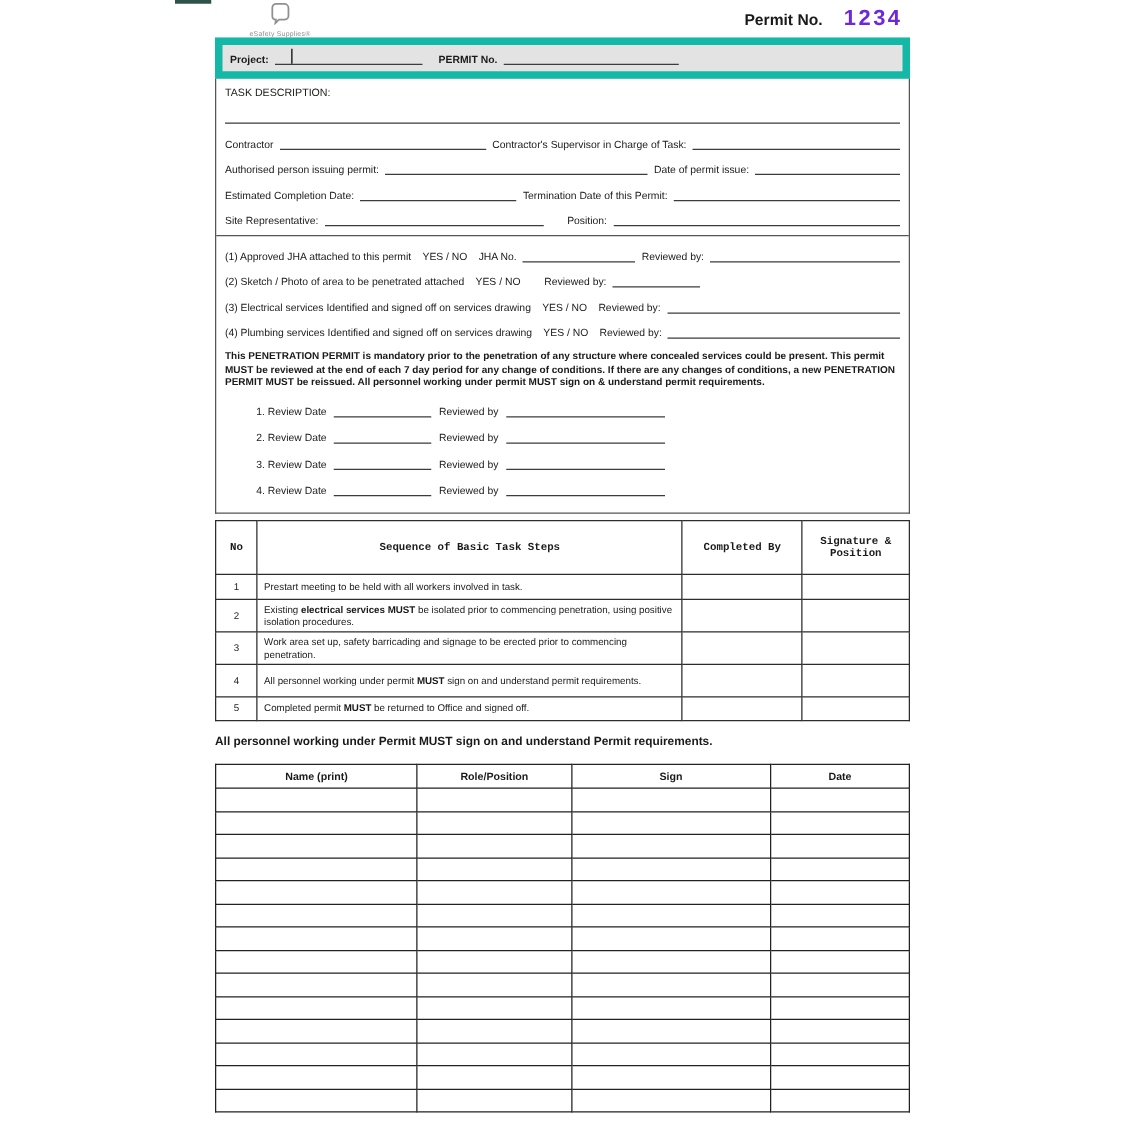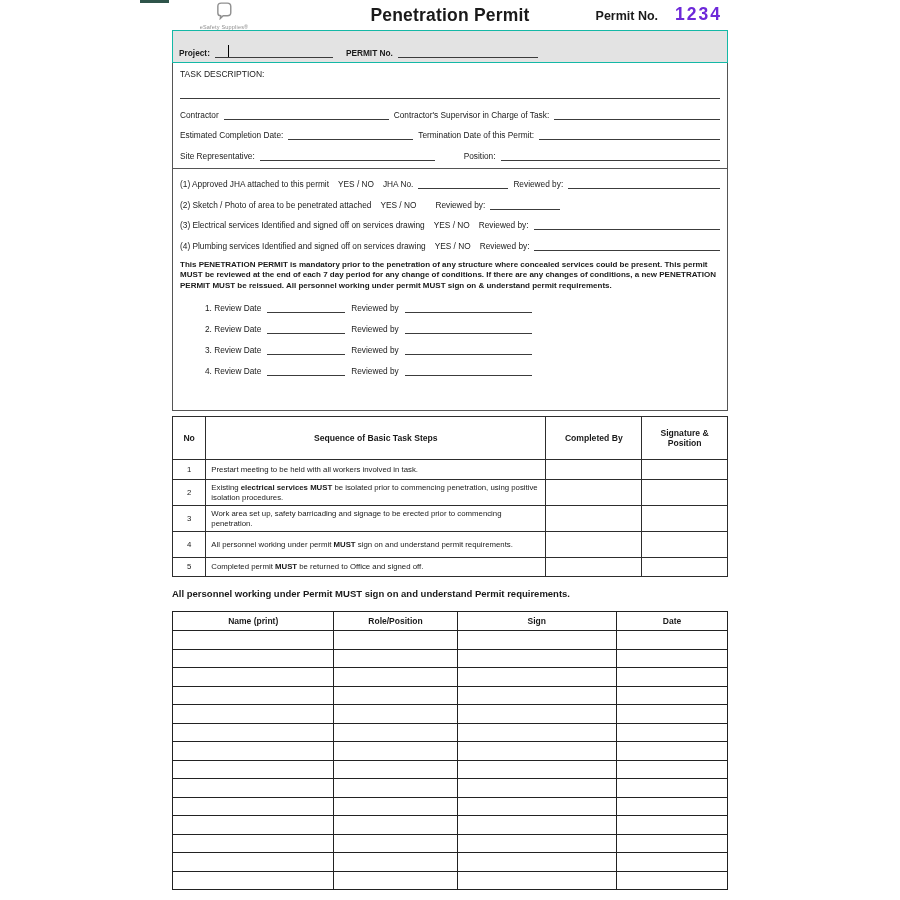--- a/index.html
+++ b/index.html
@@ -13,21 +13,21 @@
   .header { position:relative; height:30px; }
   .logo { position:absolute; left:16px; top:1px; width:72px; text-align:center; }
   .logo-text { font-size:5.5px; color:#8d8d8d; margin-top:0px; letter-spacing:.2px; }
   .doc-title { position:absolute; left:0; right:0; top:5px; text-align:center;
     font-size:17.5px; font-weight:bold; letter-spacing:.2px; }
   .permit-right { position:absolute; right:6px; top:4px; display:flex; align-items:baseline; gap:17px; }
   .permit-no-label { font-size:12.5px; font-weight:bold; }
   .permit-no-value { font-size:17.5px; font-weight:bold; letter-spacing:2px; }
 
   
-  .band { height:33px; background:#e3e3e3; border:1px solid #14b8a6; padding:12px 6px 0; }
+  .band { height:33px; background:#e3e3e3; border:6px solid #14b8a6; padding:1px 6px 0; }
   .band-row { display:flex; align-items:flex-end; height:15px; gap:5px; font-size:8.3px; font-weight:600; }
   .band-row span.lbl { white-space:nowrap; }
 
   .line { display:inline-block; border-bottom:1px solid #3c3c3c; height:10px; position:relative; }
   .flexline { flex:1; }
   .w65{width:65px}.w70{width:70px}.w78{width:78px}.w90{width:90px}.w92{width:92px}
   .w100{width:100px}.w118{width:118px}.w125{width:125px}.w140{width:140px}
   .w165{width:165px}.w175{width:175px}.w210{width:210px}
   .caret { position:absolute; left:13px; bottom:0; width:1.5px; height:12px; background:#000; }
 
@@ -41,21 +41,21 @@
   .check-row { display:flex; align-items:flex-end; gap:5px; margin-top:9.5px; height:11px; white-space:nowrap; }
   .yn { font-weight:normal; margin:0 4px; }
   .notice { font-weight:bold; font-size:8px; line-height:10.6px; margin-top:9px; }
   .reviews { margin-top:11px; width:352px; }
   .review-row { display:flex; align-items:flex-end; gap:6px; height:11px; margin-bottom:10px; white-space:nowrap;margin-left:25px; }
 
   
   table { border-collapse:collapse; table-layout:fixed; width:100%; }
   .task-table { margin-top:5px; }
   .task-table th, .task-table td { border:1.2px solid #2d2d2d; }
-  .task-table th { font-size:8.6px; font-weight:bold; height:28px; padding:11px 3px; line-height:10px; }
+  .task-table th { font-size:8.6px; font-weight:bold; height:28px; padding:11px 3px; line-height:10px;font-family:Liberation Mono, monospace; }
   .task-table td { font-size:7.8px; padding:2px 5px; vertical-align:middle; line-height:9.5px; }
   .task-table td.no-cell { text-align:center; }
   .h20{height:20px}.h26{height:26px}.h19{height:19px}
 
   
   .signon-intro { margin-top:11px; font-size:9.5px; font-weight:bold; }
   .signon-table { margin-top:12px; }
   .signon-table th, .signon-table td { border:1.2px solid #222; }
   .signon-table th { font-size:8.5px; font-weight:bold; height:19px; padding:1px 2px; }
   .signon-table td { height:18.5px; }
@@ -70,21 +70,20 @@
 
   <div class="header">
     <div class="logo">
       <span>
         <svg width="21" height="19" viewBox="0 0 22 20">
           <path d="M7 15.5 C5 15.5 4 14 4 12.5 L4 5.5 C4 3.6 5.5 2.2 7.5 2.2 L14 2.2 C16 2.2 17.6 3.7 17.6 5.7 L17.6 12.4 C17.6 14.2 16 15.5 14 15.5 L9.6 15.5 L6.6 18.4 L7 15.5 Z" fill="none" stroke="#909090" stroke-width="1.5"></path>
         </svg>
       </span>
       <div class="logo-text">eSafety Supplies®</div>
     </div>
-    <div class="doc-title">Penetration Permit</div>
     <div class="permit-right">
       <span class="permit-no-label">Permit No.</span>
       <span class="permit-no-value" style="color: #6d28d9;">1234</span>
     </div>
   </div>
 
   <div class="band">
     <div class="band-row">
       <span class="lbl">Project:</span>
       <span class="line w118">
@@ -100,29 +99,35 @@
     <div class="task-desc-label">TASK DESCRIPTION:</div>
     <span class="full-line"></span>
 
     <div class="detail-row">
       <span>Contractor</span>
       <span class="line w165"></span>
       <span>Contractor's Supervisor in Charge of Task:</span>
       <span class="line flexline"></span>
     </div>
     <div class="detail-row">
+      <span>Authorised person issuing permit:</span>
+      <span class="line w210"></span>
+      <span>Date of permit issue:</span>
+      <span class="line flexline"></span>
+    </div>
+    <div class="detail-row">
       <span>Estimated Completion Date:</span>
       <span class="line w125"></span>
       <span>Termination Date of this Permit:</span>
       <span class="line flexline"></span>
     </div>
     <div class="detail-row">
       <span>Site Representative:</span>
       <span class="line w175"></span>
-      <span style="margin-left:24px">Position:</span>
+      <span style="margin-left:14px">Position:</span>
       <span class="line flexline"></span>
     </div>
 
     <div class="checks">
       <div class="check-row">
         <span>(1) Approved JHA attached to this permit</span>
         <span class="yn">YES / NO</span>
         <span>JHA No.</span>
         <span class="line w90"></span>
         <span>Reviewed by:</span>

